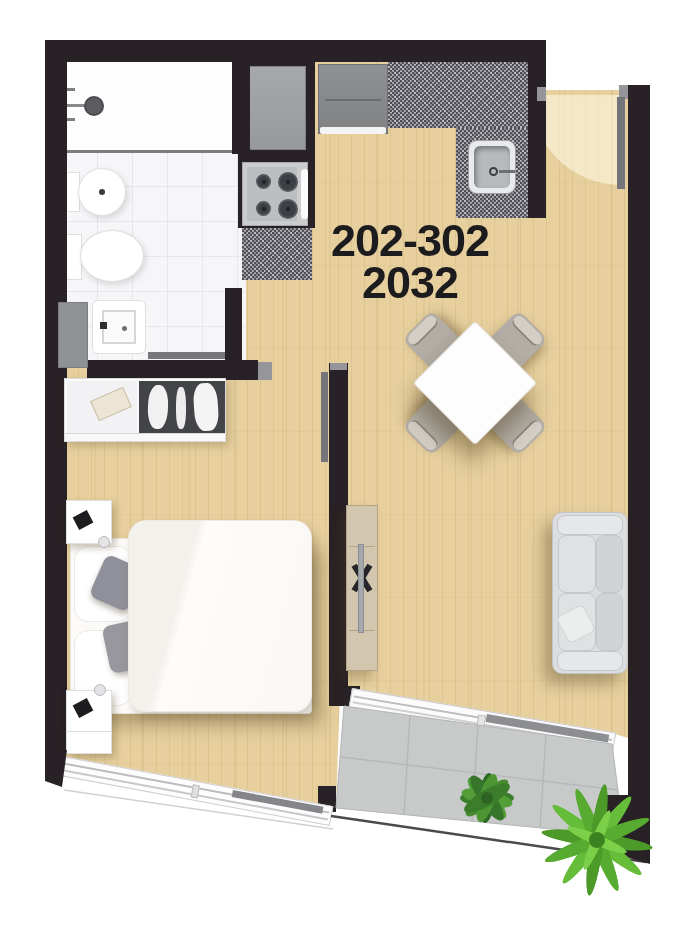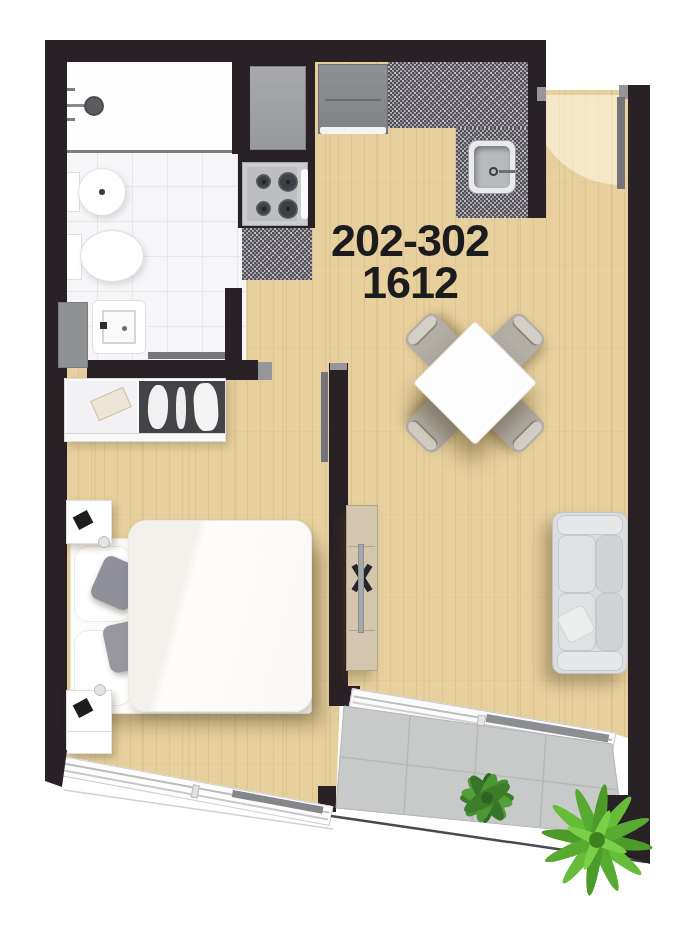--- a/index.html
+++ b/index.html
@@ -242,16 +242,16 @@
       <ellipse rx="32" ry="5" fill="#7ccf4a" opacity=".92" transform="rotate(23)"></ellipse>
       <ellipse rx="32" ry="5" fill="#7ccf4a" opacity=".92" transform="rotate(113)"></ellipse>
       <ellipse rx="32" ry="5" fill="#7ccf4a" opacity=".92" transform="rotate(203)"></ellipse>
       <ellipse rx="32" ry="5" fill="#7ccf4a" opacity=".92" transform="rotate(293)"></ellipse>
       <circle r="8" fill="#3d8220"></circle>
     </g>
   </svg>
 
   <div class="unit-label">
     <div>202-302</div>
-    <div>1612</div>
+    <div>2032</div>
   </div>
 
 </div>
 
 </body></html>

